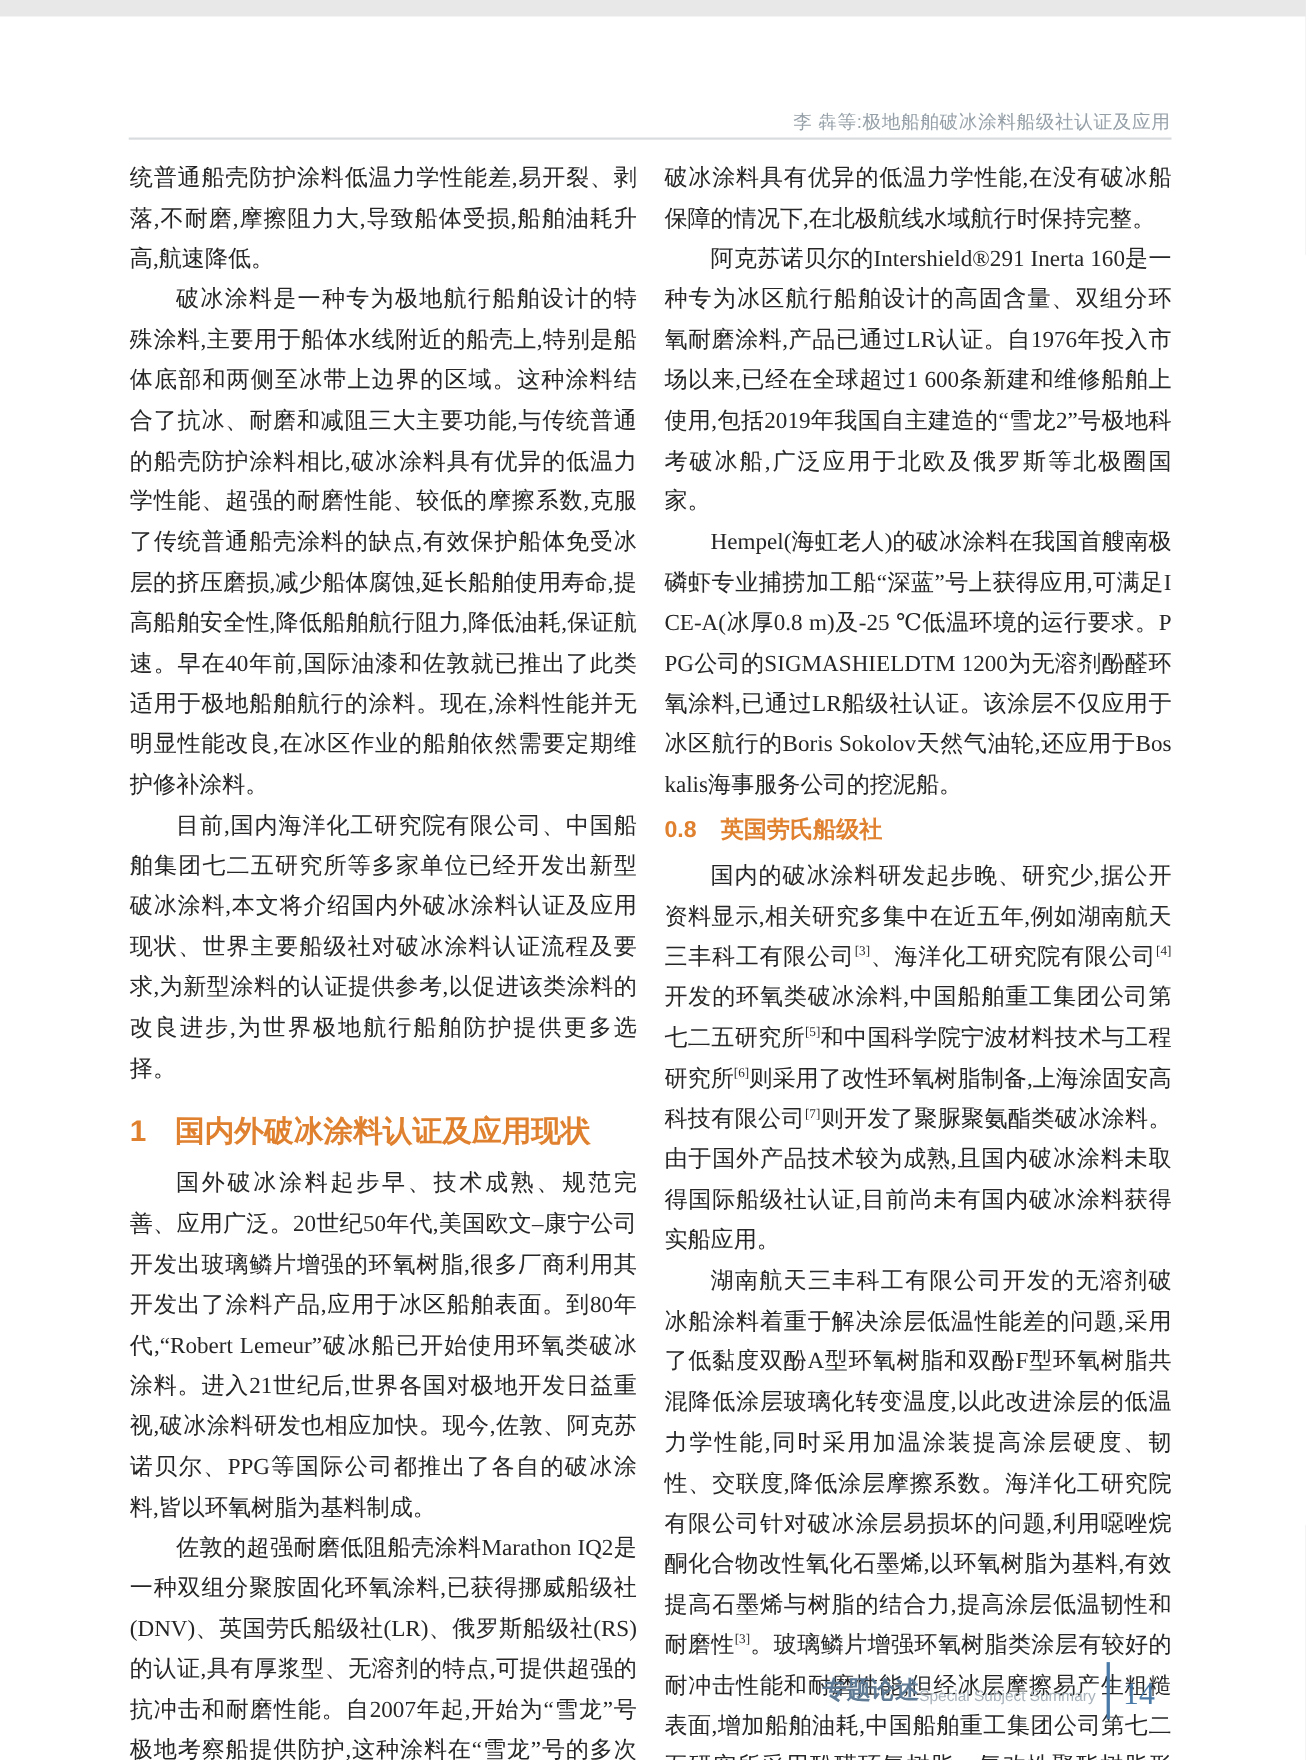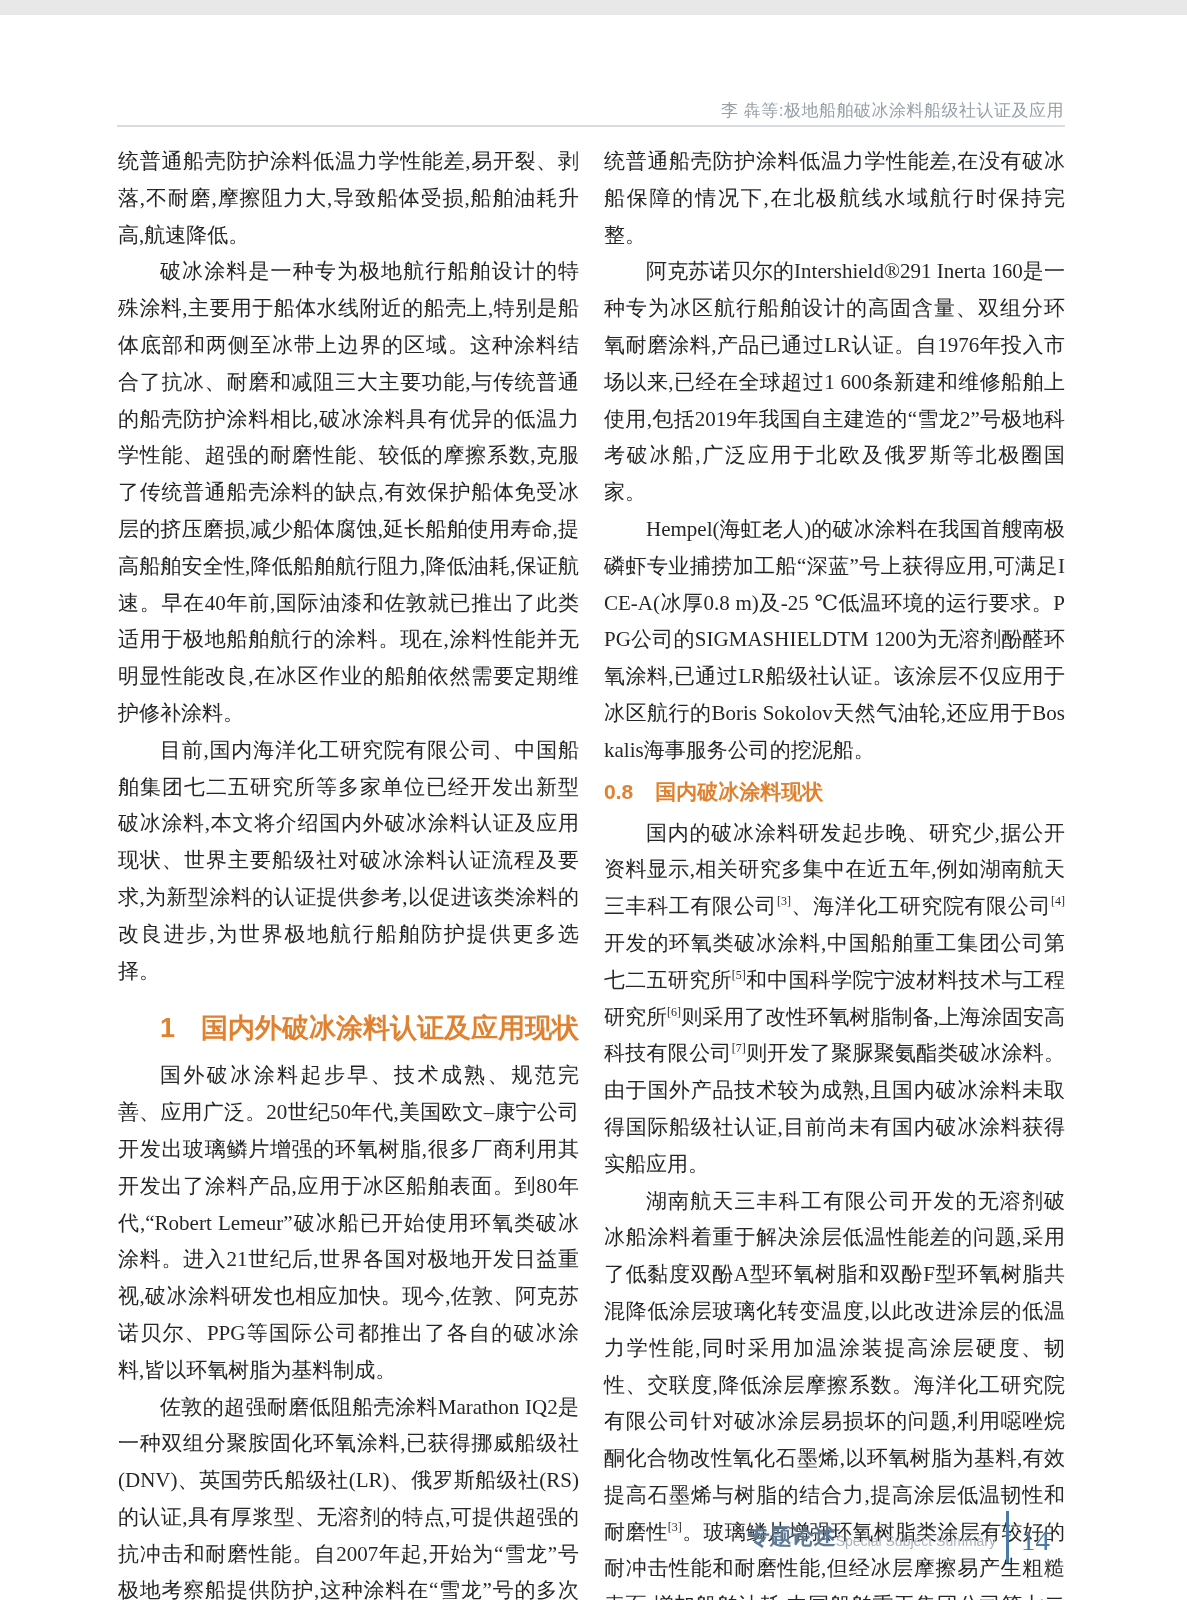--- a/index.html
+++ b/index.html
@@ -43,21 +43,20 @@
     text-indent:2em;
     word-break:break-all;
   }
   .para.cont{text-indent:0;}
   .para sup{font-size:12px;line-height:0;vertical-align:super;}
   .sec-heading{
     margin:22px 0 12px 0;
     font-family:"Liberation Sans","DejaVu Sans",sans-serif;
     font-weight:bold;font-size:27px;line-height:34px;
     color:var(--orange);
-    text-align:right;
   }
   .sec-heading .sec-num{margin-right:26px;}
   .subsec-heading{
     margin:8px 0 8px 0;
     font-family:"Liberation Sans","DejaVu Sans",sans-serif;
     font-weight:bold;font-size:21px;line-height:30px;
     color:var(--orange);
   }
   .subsec-heading .sec-num{margin-right:22px;}
   .footer{
@@ -99,24 +98,24 @@
   <div class="columns">
     <div class="col">
         <p class="para cont">统普通船壳防护涂料低温力学性能差,易开裂、剥落,不耐磨,摩擦阻力大,导致船体受损,船舶油耗升高,航速降低。</p>
         <p class="para">破冰涂料是一种专为极地航行船舶设计的特殊涂料,主要用于船体水线附近的船壳上,特别是船体底部和两侧至冰带上边界的区域。这种涂料结合了抗冰、耐磨和减阻三大主要功能,与传统普通的船壳防护涂料相比,破冰涂料具有优异的低温力学性能、超强的耐磨性能、较低的摩擦系数,克服了传统普通船壳涂料的缺点,有效保护船体免受冰层的挤压磨损,减少船体腐蚀,延长船舶使用寿命,提高船舶安全性,降低船舶航行阻力,降低油耗,保证航速。早在40年前,国际油漆和佐敦就已推出了此类适用于极地船舶航行的涂料。现在,涂料性能并无明显性能改良,在冰区作业的船舶依然需要定期维护修补涂料。</p>
         <p class="para">目前,国内海洋化工研究院有限公司、中国船舶集团七二五研究所等多家单位已经开发出新型破冰涂料,本文将介绍国内外破冰涂料认证及应用现状、世界主要船级社对破冰涂料认证流程及要求,为新型涂料的认证提供参考,以促进该类涂料的改良进步,为世界极地航行船舶防护提供更多选择。</p>
         <div class="sec-heading"><span class="sec-num">1</span><span>国内外破冰涂料认证及应用现状</span></div>
         <p class="para">国外破冰涂料起步早、技术成熟、规范完善、应用广泛。20世纪50年代,美国欧文–康宁公司开发出玻璃鳞片增强的环氧树脂,很多厂商利用其开发出了涂料产品,应用于冰区船舶表面。到80年代,“Robert Lemeur”破冰船已开始使用环氧类破冰涂料。进入21世纪后,世界各国对极地开发日益重视,破冰涂料研发也相应加快。现今,佐敦、阿克苏诺贝尔、PPG等国际公司都推出了各自的破冰涂料,皆以环氧树脂为基料制成。</p>
         <p class="para">佐敦的超强耐磨低阻船壳涂料Marathon IQ2是一种双组分聚胺固化环氧涂料,已获得挪威船级社(DNV)、英国劳氏船级社(LR)、俄罗斯船级社(RS)的认证,具有厚浆型、无溶剂的特点,可提供超强的抗冲击和耐磨性能。自2007年起,开始为“雪龙”号极地考察船提供防护,这种涂料在“雪龙”号的多次南极和北极考察任务中发挥了重要作用。此外,在俄罗斯波罗的海船厂建造的世界最大的核动力破冰船也选择了Marathon IQ2作为涂层保护,显示了其在极端环境下的优异表现和广泛的应用领域。俄罗斯的Litum Extreme抗冰涂层是Marathon IQ2的类似物,已通过RS认证,在俄罗斯涂料市场上其同类产品的使用和技术性能方面处于领先地位。该涂层在破冰船级集</p>
       </div>
     <div class="col">
-        <p class="para cont">统普通船壳防护涂料低温力学性能差,在没有破冰船保障的情况下,在北极航线水域航行时保持完整。</p>
+        <p class="para cont">破冰涂料具有优异的低温力学性能,在没有破冰船保障的情况下,在北极航线水域航行时保持完整。</p>
         <p class="para">阿克苏诺贝尔的Intershield®291 Inerta 160是一种专为冰区航行船舶设计的高固含量、双组分环氧耐磨涂料,产品已通过LR认证。自1976年投入市场以来,已经在全球超过1 600条新建和维修船舶上使用,包括2019年我国自主建造的“雪龙2”号极地科考破冰船,广泛应用于北欧及俄罗斯等北极圈国家。</p>
         <p class="para">Hempel(海虹老人)的破冰涂料在我国首艘南极磷虾专业捕捞加工船“深蓝”号上获得应用,可满足ICE-A(冰厚0.8 m)及-25 ℃低温环境的运行要求。PPG公司的SIGMASHIELDTM 1200为无溶剂酚醛环氧涂料,已通过LR船级社认证。该涂层不仅应用于冰区航行的Boris Sokolov天然气油轮,还应用于Boskalis海事服务公司的挖泥船。</p>
-        <div class="subsec-heading"><span class="sec-num">0.8</span><span>国内破冰涂料现状</span></div>
+        <div class="subsec-heading"><span class="sec-num">0.8</span><span>英国劳氏船级社</span></div>
         <p class="para">国内的破冰涂料研发起步晚、研究少,据公开资料显示,相关研究多集中在近五年,例如湖南航天三丰科工有限公司<sup>[3]</sup>、海洋化工研究院有限公司<sup>[4]</sup>开发的环氧类破冰涂料,中国船舶重工集团公司第七二五研究所<sup>[5]</sup>和中国科学院宁波材料技术与工程研究所<sup>[6]</sup>则采用了改性环氧树脂制备,上海涂固安高科技有限公司<sup>[7]</sup>则开发了聚脲聚氨酯类破冰涂料。由于国外产品技术较为成熟,且国内破冰涂料未取得国际船级社认证,目前尚未有国内破冰涂料获得实船应用。</p>
         <p class="para">湖南航天三丰科工有限公司开发的无溶剂破冰船涂料着重于解决涂层低温性能差的问题,采用了低黏度双酚A型环氧树脂和双酚F型环氧树脂共混降低涂层玻璃化转变温度,以此改进涂层的低温力学性能,同时采用加温涂装提高涂层硬度、韧性、交联度,降低涂层摩擦系数。海洋化工研究院有限公司针对破冰涂层易损坏的问题,利用噁唑烷酮化合物改性氧化石墨烯,以环氧树脂为基料,有效提高石墨烯与树脂的结合力,提高涂层低温韧性和耐磨性<sup>[3]</sup>。玻璃鳞片增强环氧树脂类涂层有较好的耐冲击性能和耐磨性能,但经冰层摩擦易产生粗糙表面,增加船舶油耗,中国船舶重工集团公司第七二五研究所采用酚醛环氧树脂、氟改性聚酯树脂形成高交联度疏水柔性环氧成膜体系,采用增塑剂提高树脂机械强度,解决了涂层表面易粗糙的问题。中国科学院宁波材料技术与工程研究所为改善普通环氧树脂韧性差、不耐受紫外线问题,以氢化环氧和氨基有机硅为基料,碳化硅、玄武岩等为功能填料,实现了涂层韧性、硬度、耐磨性的良好统一。上海涂固安高科技有限公司研制的一种耐磨防冻破冰船用涂料以聚脲聚氨酯为基料,添加无机填料、紫外吸收剂、黑色颜料等,所制备的涂层具有硬</p>
       </div>
   </div>
 
   <div class="footer">
     <div class="footer-labels">
       <span class="footer-cn">专题论述</span>
       <span class="footer-en">Special Subject Summary</span>
     </div>

